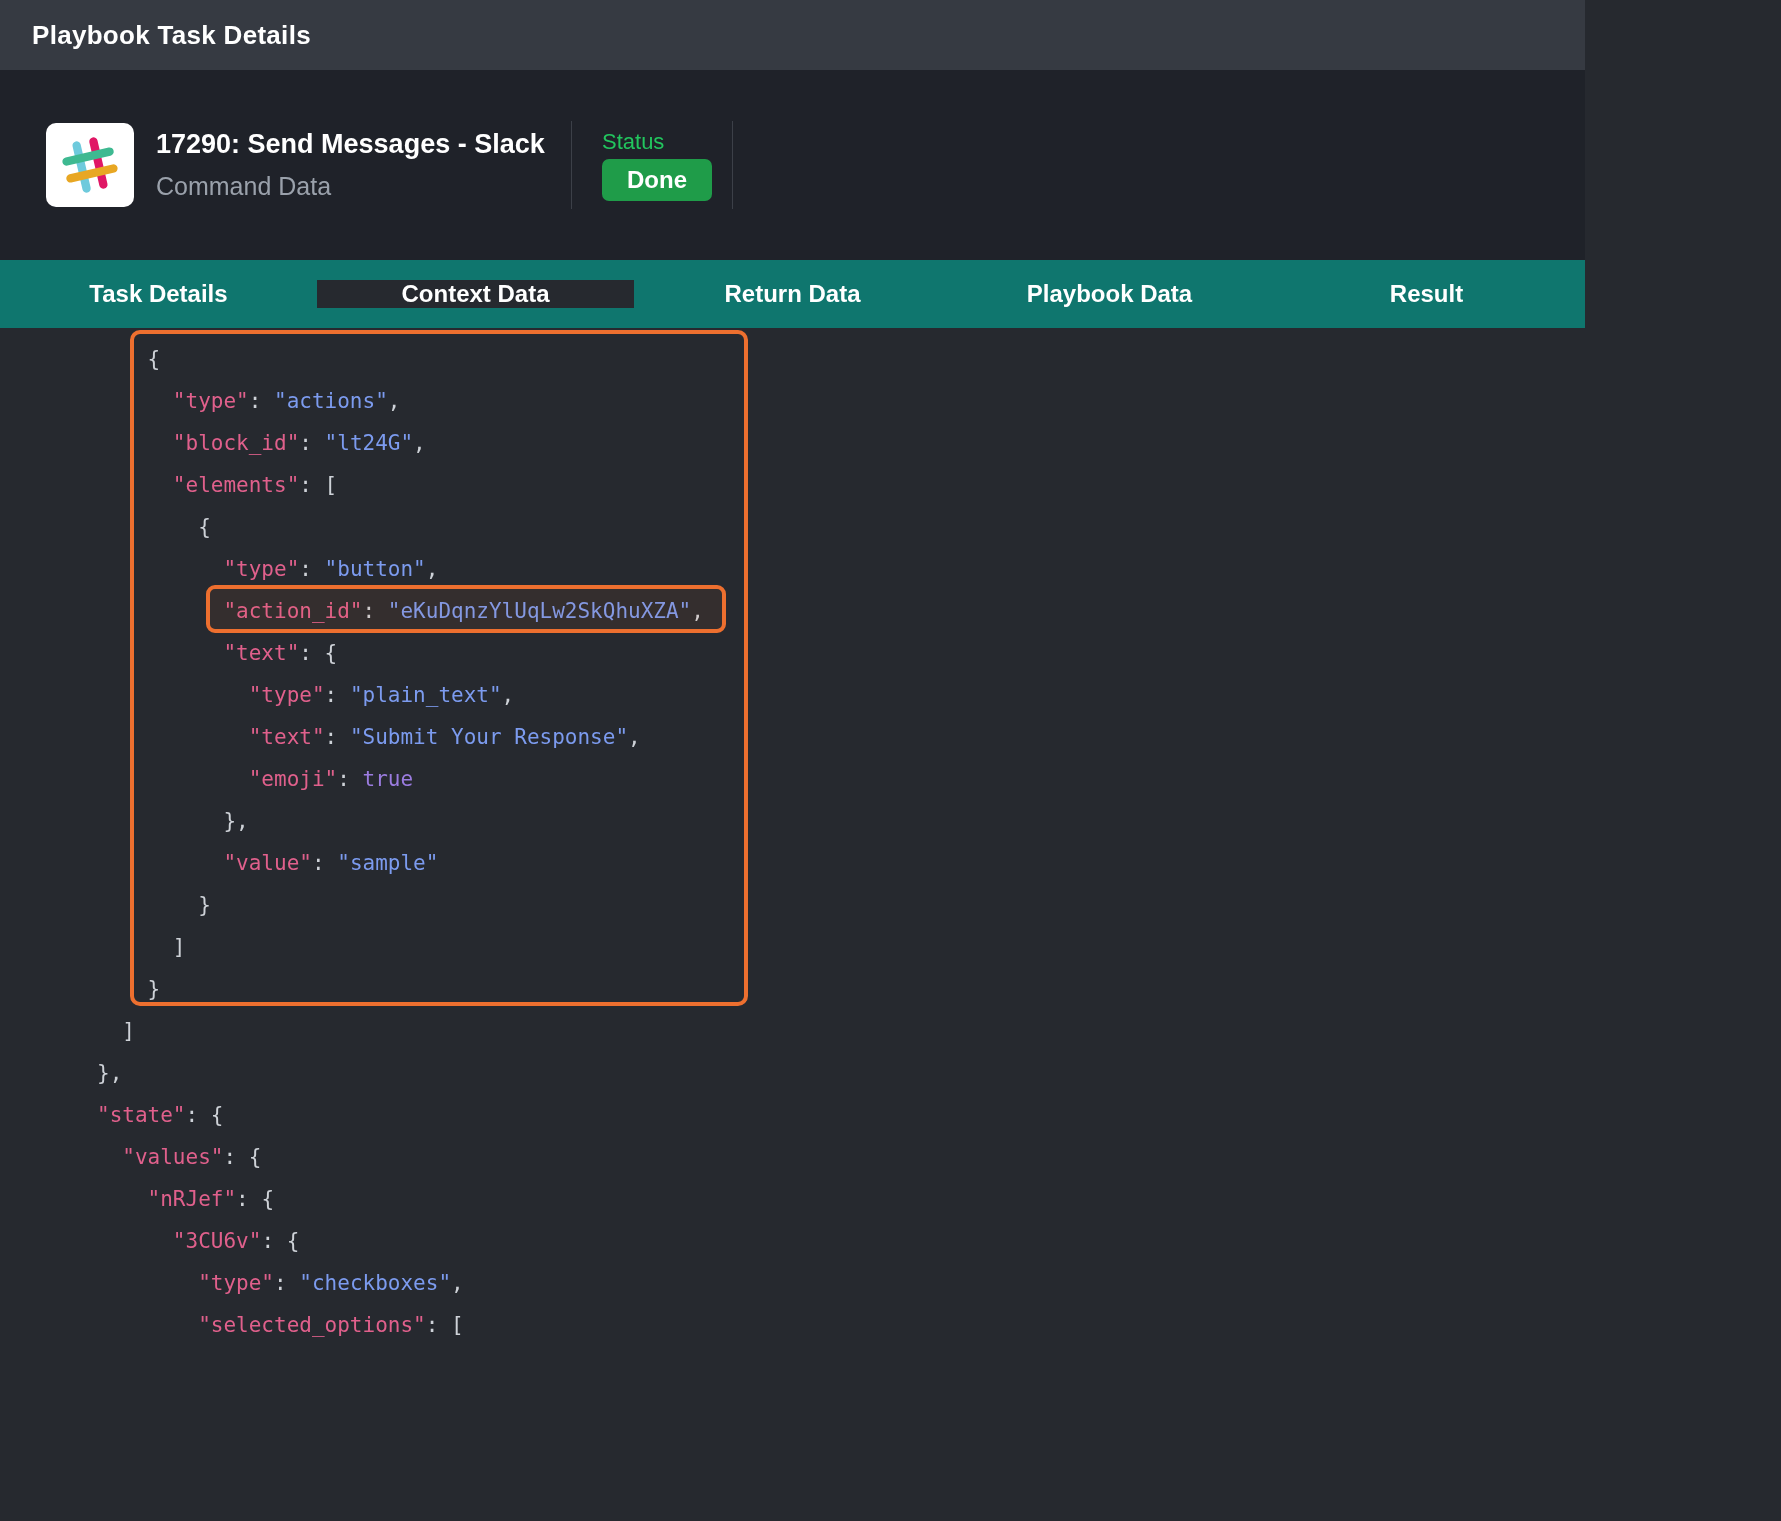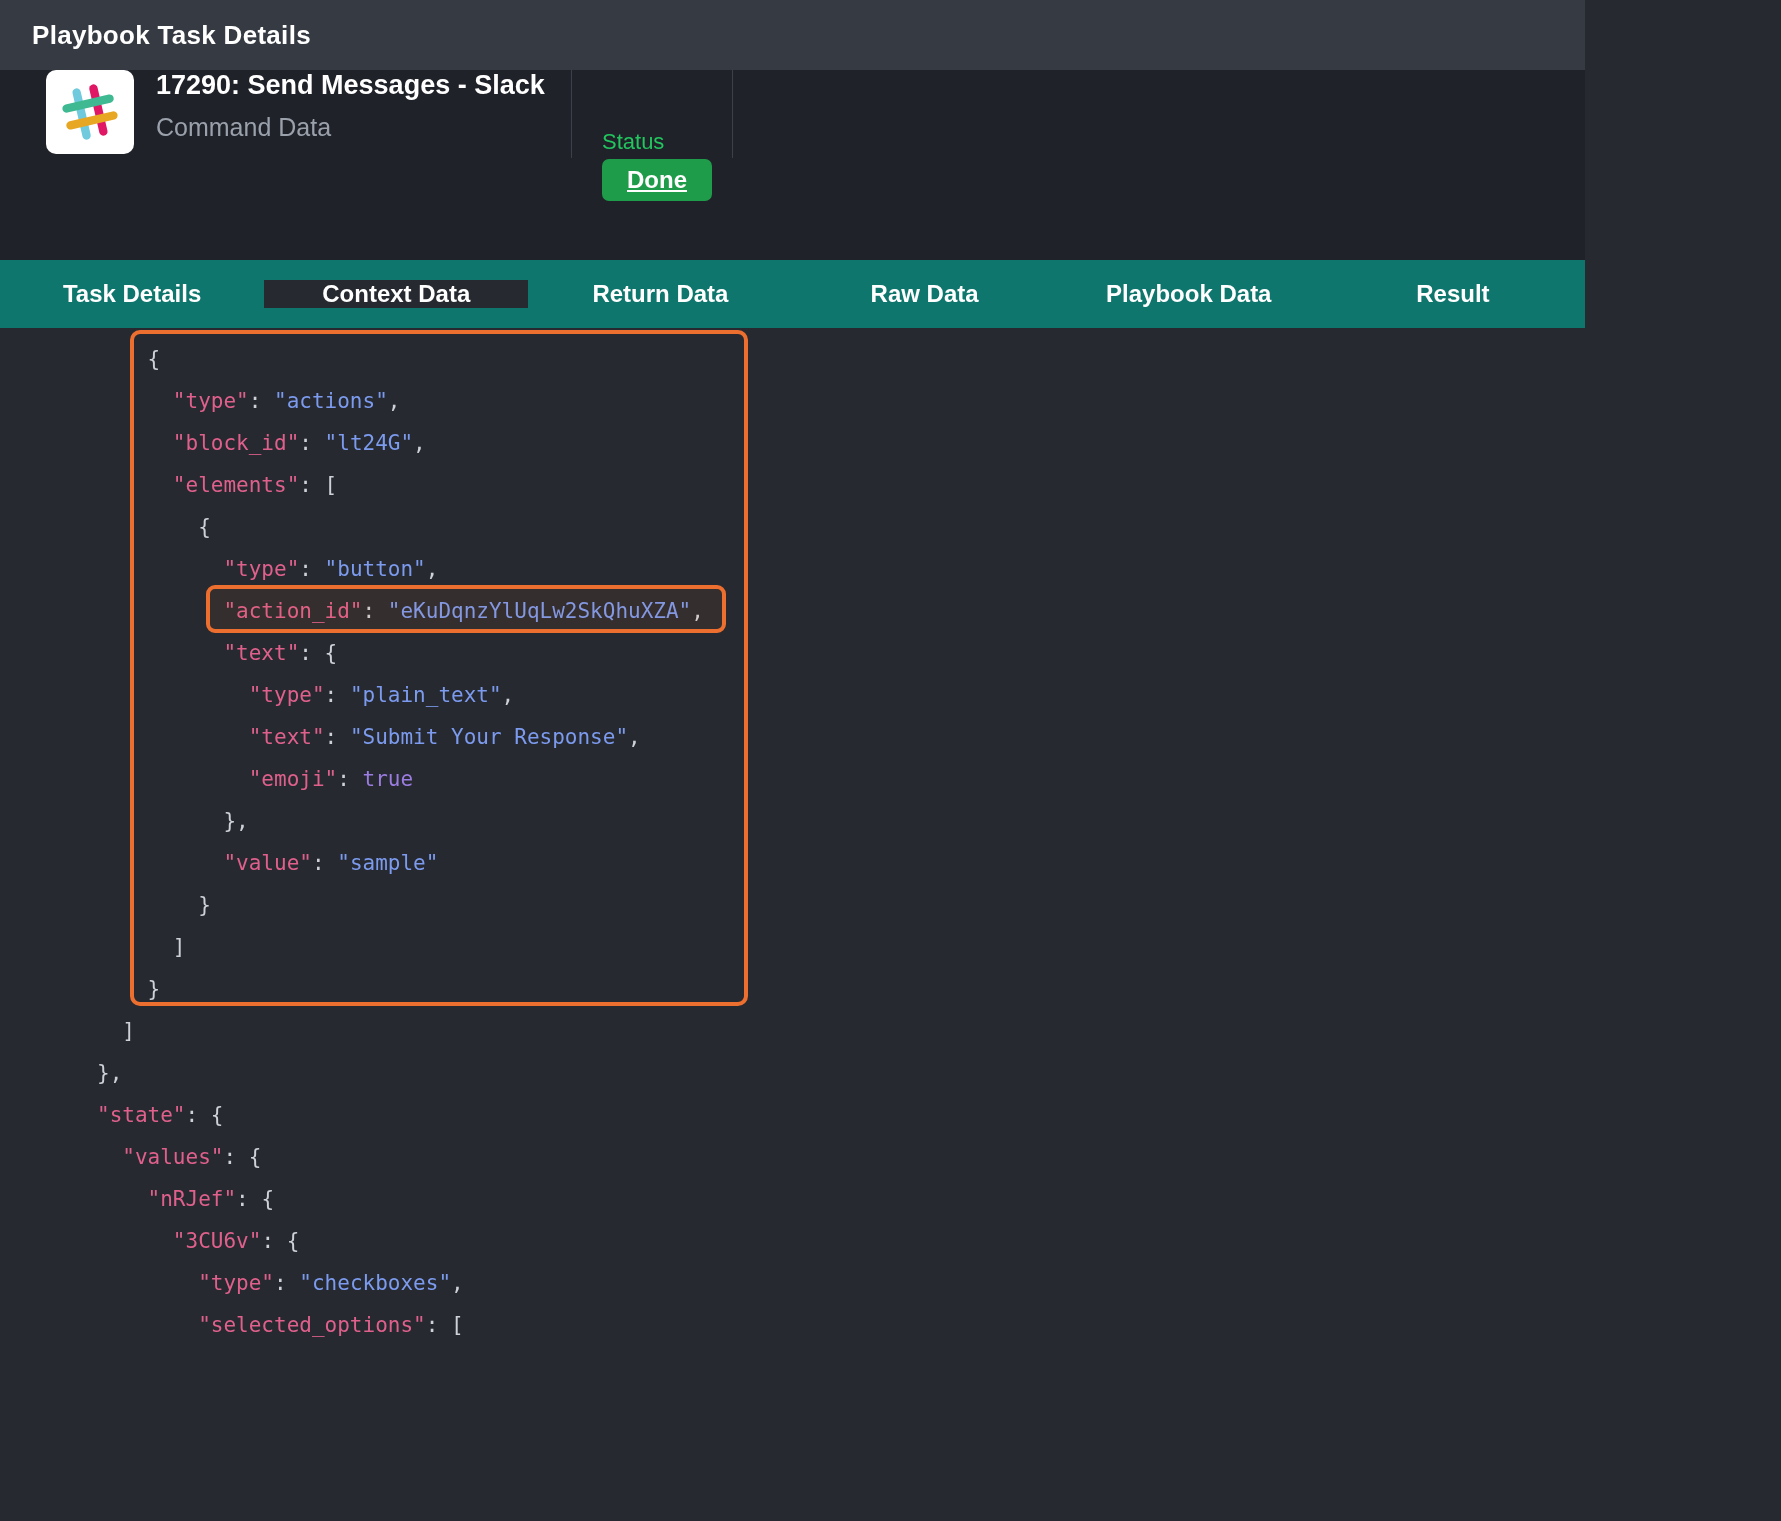--- a/index.html
+++ b/index.html
@@ -13,36 +13,36 @@
   
   .topbar {
     height:70px; background:#363a42;
     display:flex; align-items:center; padding:0 32px;
   }
   .topbar-title { color:#ffffff; font-size:26px; font-weight:bold; letter-spacing:.3px; }
 
   
   .header {
     height:190px; background:#1f2229;
-    display:flex; padding:0 46px;
+    display:flex; align-items:center; padding:8px 46px;
   }
   .app-icon {
     width:88px; height:84px; background:#ffffff; border-radius:10px;
     display:flex; align-items:center; justify-content:center; flex:none;
   }
   .title-block { margin-left:22px; width:415px; flex:none; }
   .task-title { color:#ffffff; font-size:27px; font-weight:bold; white-space:nowrap; }
   .task-type { color:#9aa1ab; font-size:25px; margin-top:12px; }
   .vdiv { width:1px; height:88px; background:#3c4048; flex:none; }
   .meta-block { margin-left:30px; flex:none; align-self:center; }
   .meta-block.status { width:102px; margin-right:28px; }
   .meta-label { color:#22c55e; font-size:22px; }
   .status-badge {
     display:inline-block; margin-top:4px; background:#1f9c49; color:#ffffff;
-    font-size:24px; font-weight:bold; padding:7px 25px; border-radius:7px;text-decoration:underline;
+    font-size:24px; font-weight:bold; padding:7px 25px; border-radius:7px;
   }
   .meta-value { color:#ffffff; font-size:25px; margin-top:16px; white-space:nowrap; }
 
   
   .tabbar { height:68px; background:#0f766e; display:flex;align-items:center; }
   .tab {
     flex:1; display:flex; align-items:center; justify-content:center;
     color:#ffffff; font-size:24px; font-weight:bold; cursor:pointer; white-space:nowrap;
   }
   .tab.active { background:#26292f; }
@@ -101,21 +101,20 @@
     </div>
 
     <div class="vdiv"></div>
 
   </div>
 
   <div class="tabbar">
       <div class="tab">Task Details</div>
       <div class="tab active">Context Data</div>
       <div class="tab">Return Data</div>
-      <div class="tab">Raw Data</div>
       <div class="tab">Playbook Data</div>
       <div class="tab">Result</div>
     </div>
 
   <div class="code-area">
     <div class="hl-box hl-outer"></div>
     <div class="hl-box hl-inner"></div>
     <div class="code-lines">
         <div class="code-line"><span class="tok-punc">    {</span></div>
         <div class="code-line"><span class="tok-punc">      </span><span class="tok-key">"type"</span><span class="tok-punc">: </span><span class="tok-str">"actions"</span><span class="tok-punc">,</span></div>

